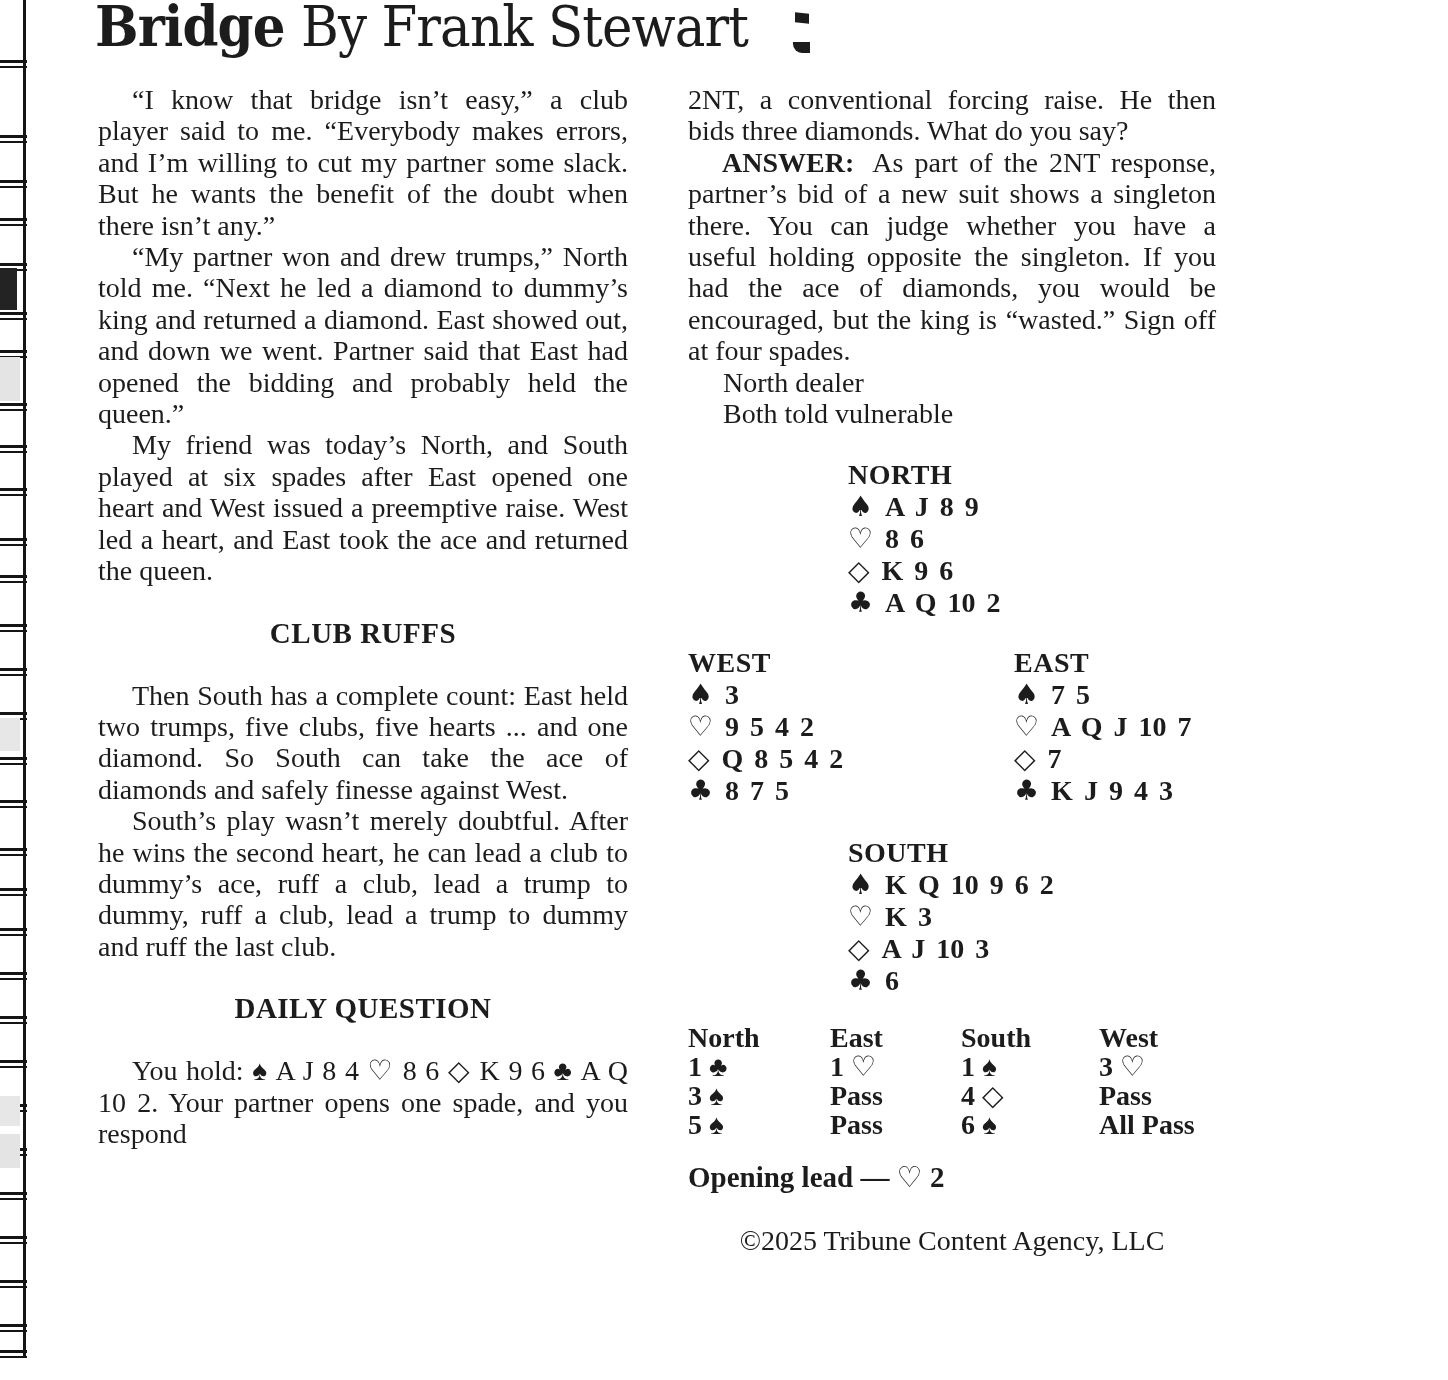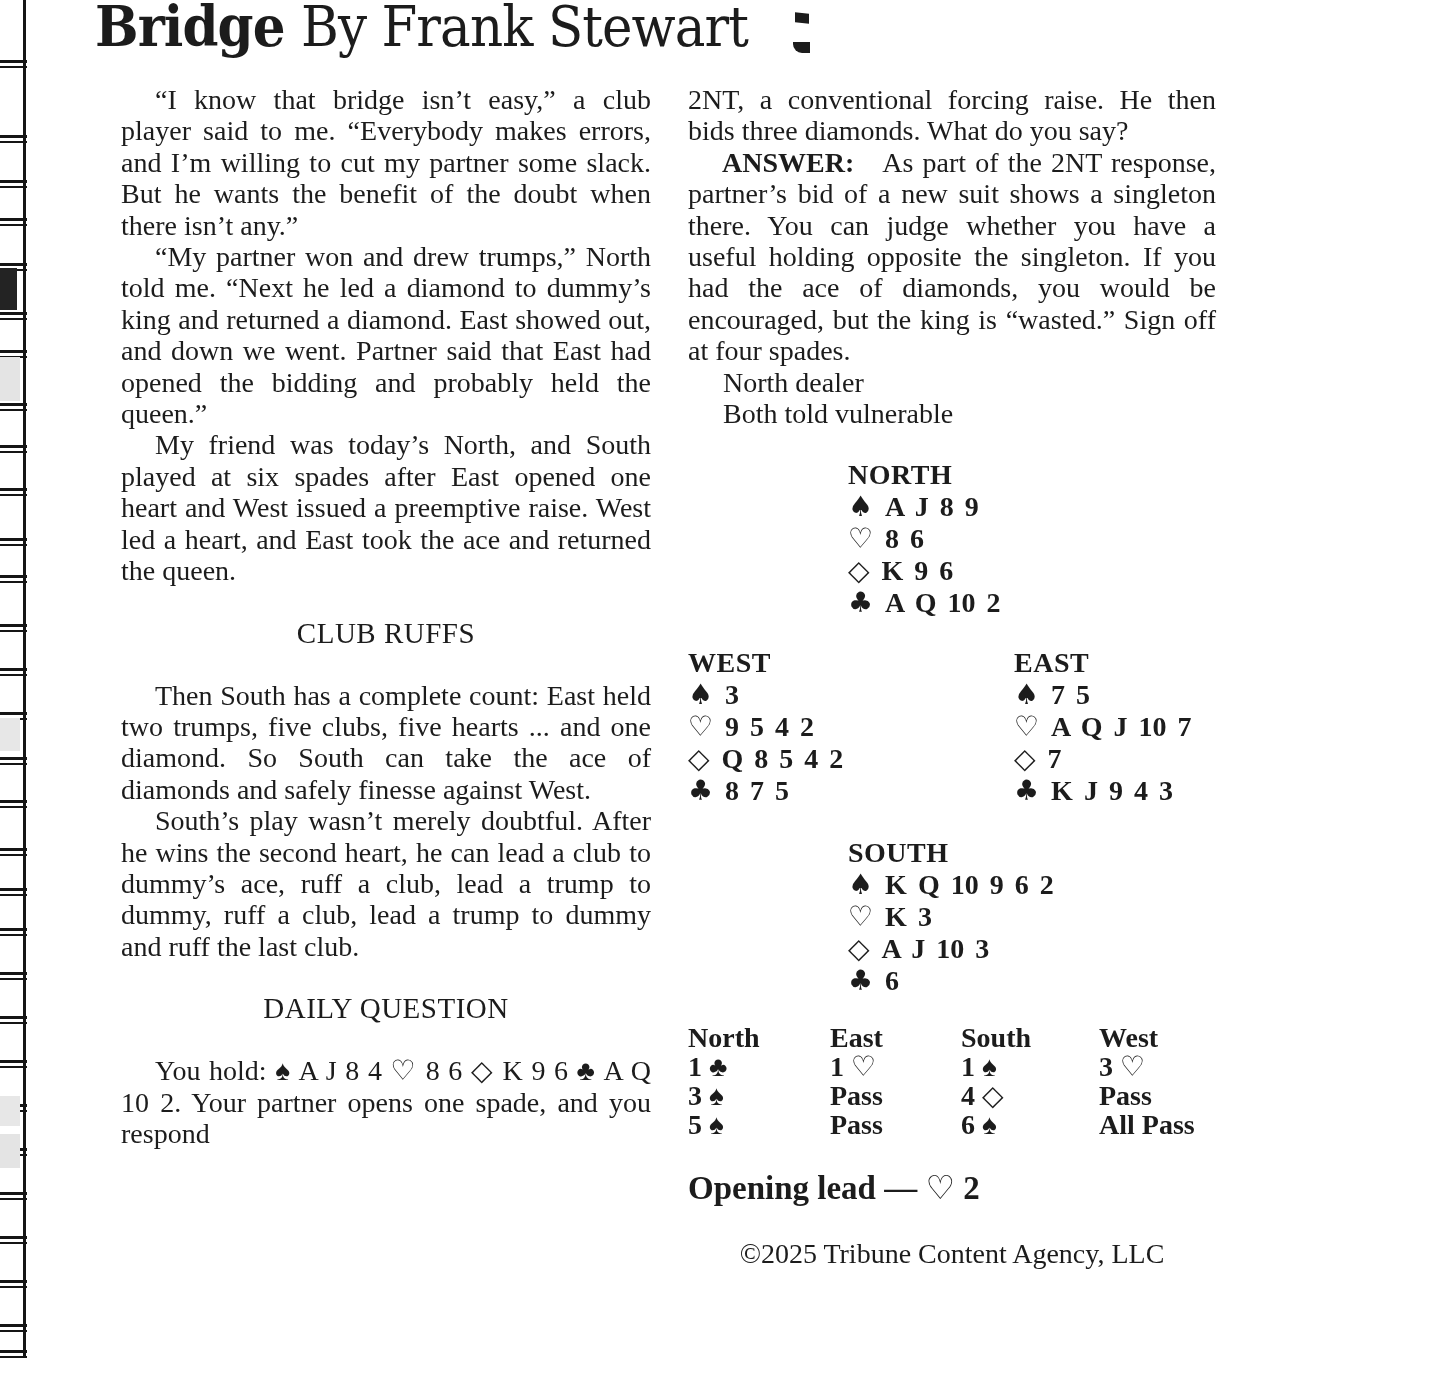--- a/index.html
+++ b/index.html
@@ -27,29 +27,29 @@
   .masthead {
     position:absolute; left:95px; top:-4px;
     font-family:"DejaVu Serif",serif; font-size:56px; line-height:60px;
     transform:scaleX(0.92); transform-origin:left top; white-space:nowrap;
   }
   .mast-bold { font-weight:bold; letter-spacing:-1px; }
   .mast-reg  { font-weight:normal; letter-spacing:-1px; }
 
   
   .col { position:absolute; top:84px; width:530px; }
-  .col-left  { left:121px; }
+  .col-left  { left:98px; }
   .col-right { left:688px; width:528px; }
 
   p.body { margin:0; font-size:28px; line-height:31.4px; text-align:justify; text-indent:34px; hyphens:none; }
   p.noindent { text-indent:0; }
-  .answer-label { font-weight:bold; margin-right:28px; }
+  .answer-label { font-weight:bold; margin-right:18px; }
 
   .section-head {
-    font-weight:normal; font-size:29px; line-height:31px; text-align:center;
+    font-weight:bold; font-size:29px; line-height:31px; text-align:center;
     letter-spacing:0.5px; margin:31px 0 31px 0;
   }
 
   .plain-line { font-size:28px; line-height:31.4px; margin-left:35px; }
 
   
   .hand { font-size:28px; line-height:32px; font-weight:bold; }
   .hand-label { font-weight:bold; letter-spacing:0.5px; }
   .hand-center { margin-left:160px; margin-top:30px; }
   .hands-mid { display:flex; margin-top:28px; }
@@ -58,21 +58,21 @@
   .suit { font-family:"DejaVu Sans",sans-serif; margin-right:12px; }
   .cards { word-spacing:4px; }
 
   
   .bid-table {
     display:grid; grid-template-columns:142px 131px 138px 1fr;
     font-weight:bold; font-size:28px; line-height:29px; margin-top:26px;
   }
   .bid-cell { white-space:nowrap; }
 
-  .lead { font-weight:bold; font-size:33px; margin-top:29px; }
+  .lead { font-weight:bold; font-size:29px; margin-top:21px; }
   .copyright { font-size:28px; text-align:center; margin-top:31px; }
 </style>
 </head>
 <body>
 
 <div class="page">
 
   <div class="edge-rule"></div>
   <div id="edge-ticks">
       <div class="tick" style="top: 60px;"></div>

